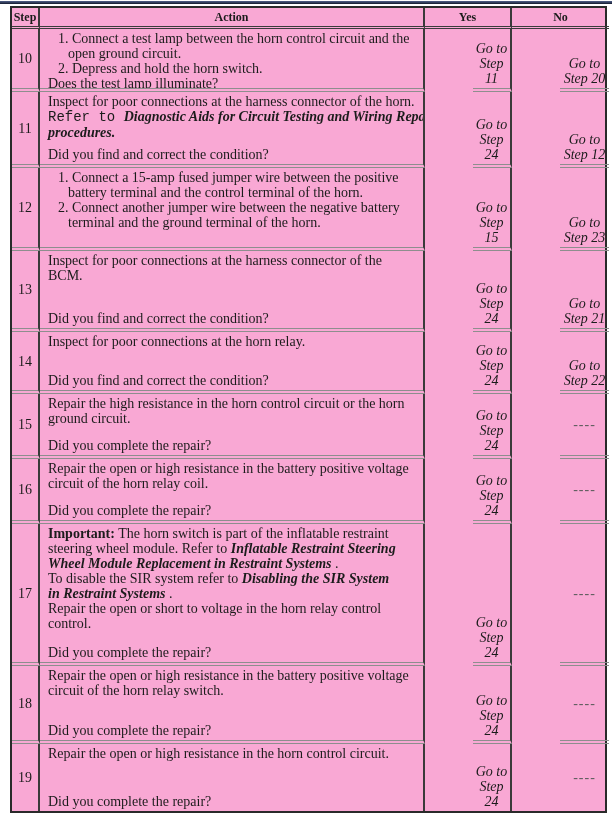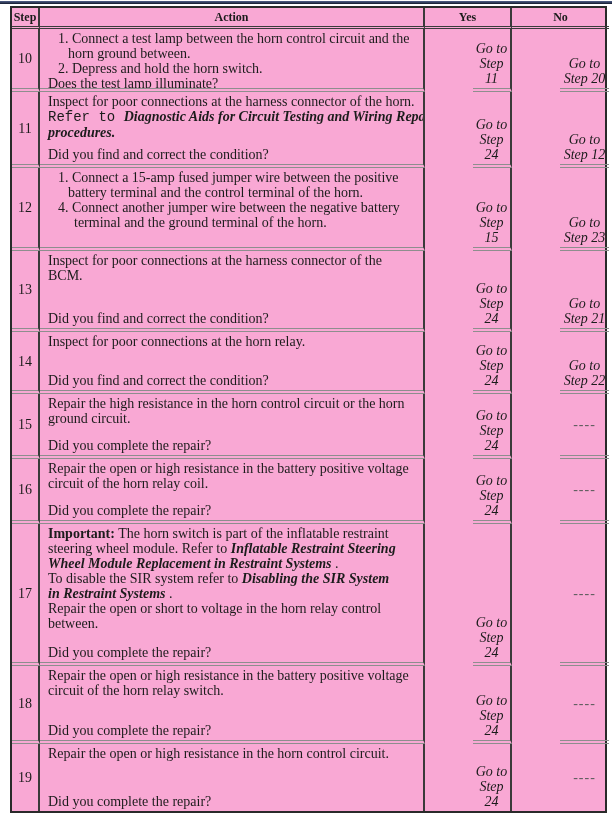--- a/index.html
+++ b/index.html
@@ -46,21 +46,21 @@
 <div class="tbl" id="tbl" style="grid-template-rows: 21px 63px 76px 83px 81px 62px 65px 65px 142px 78px 67px;">
   <div class="cell hdr c1">Step</div>
   <div class="cell hdr c2">Action</div>
   <div class="cell hdr c3">Yes</div>
   <div class="cell hdr c4">No</div>
 <div class="cell rc step-cell c1">
       <div class="">10</div>
     </div>
     <div class="cell rc action-cell c2">
       <div class="ln ln-num"><div class="" style="display: inline;">1. Connect a test lamp between the horn control circuit and the</div></div>
-      <div class="ln ln-cont"><div class="" style="display: inline;">horn ground between.</div></div>
+      <div class="ln ln-cont"><div class="" style="display: inline;">open ground circuit.</div></div>
       <div class="ln ln-num"><div class="" style="display: inline;">2. Depress and hold the horn switch.</div></div>
       <div class="ln q">Does the test lamp illuminate?</div>
     </div>
     <div class="cell rc ans-cell c3">
       <div class="">Go to Step 11</div>
     </div>
     <div class="cell rc ans-cell c4">
       <div class="">Go to Step 20</div>
     </div>
     <div class="cell rc step-cell c1">
@@ -77,22 +77,22 @@
     </div>
     <div class="cell rc ans-cell c4">
       <div class="">Go to Step 12</div>
     </div>
     <div class="cell rc step-cell c1">
       <div class="">12</div>
     </div>
     <div class="cell rc action-cell c2">
       <div class="ln ln-num"><div class="" style="display: inline;">1. Connect a 15-amp fused jumper wire between the positive</div></div>
       <div class="ln ln-cont"><div class="" style="display: inline;">battery terminal and the control terminal of the horn.</div></div>
-      <div class="ln ln-num"><div class="" style="display: inline;">4. Connect another jumper wire between the negative battery</div></div>
-      <div class="ln ln-cont"><div class="" style="display: inline; margin-left: 6px;">terminal and the ground terminal of the horn.</div></div>
+      <div class="ln ln-num"><div class="" style="display: inline;">2. Connect another jumper wire between the negative battery</div></div>
+      <div class="ln ln-cont"><div class="" style="display: inline;">terminal and the ground terminal of the horn.</div></div>
     </div>
     <div class="cell rc ans-cell c3">
       <div class="">Go to Step 15</div>
     </div>
     <div class="cell rc ans-cell c4">
       <div class="">Go to Step 23</div>
     </div>
     <div class="cell rc step-cell c1">
       <div class="">13</div>
     </div>
@@ -151,21 +151,21 @@
     <div class="cell rc step-cell c1">
       <div class="">17</div>
     </div>
     <div class="cell rc action-cell c2">
       <div class="ln ln-para"><div class="r-b" style="display: inline;">Important:</div><div class="" style="display: inline;"> The horn switch is part of the inflatable restraint</div></div>
       <div class="ln ln-para"><div class="" style="display: inline;">steering wheel module. Refer to </div><div class="r-bi" style="display: inline;">Inflatable Restraint Steering</div></div>
       <div class="ln ln-para"><div class="r-bi" style="display: inline;">Wheel Module Replacement in Restraint Systems</div><div class="" style="display: inline;"> .</div></div>
       <div class="ln ln-para"><div class="" style="display: inline;">To disable the SIR system refer to </div><div class="r-bi" style="display: inline;">Disabling the SIR System</div></div>
       <div class="ln ln-para"><div class="r-bi" style="display: inline;">in Restraint Systems</div><div class="" style="display: inline;"> .</div></div>
       <div class="ln ln-para"><div class="" style="display: inline;">Repair the open or short to voltage in the horn relay control</div></div>
-      <div class="ln ln-para"><div class="" style="display: inline;">between.</div></div>
+      <div class="ln ln-para"><div class="" style="display: inline;">control.</div></div>
       <div class="ln q">Did you complete the repair?</div>
     </div>
     <div class="cell rc ans-cell c3">
       <div class="">Go to Step 24</div>
     </div>
     <div class="cell rc ans-cell c4 dash">
       <div class="">----</div>
     </div>
     <div class="cell rc step-cell c1">
       <div class="">18</div>

